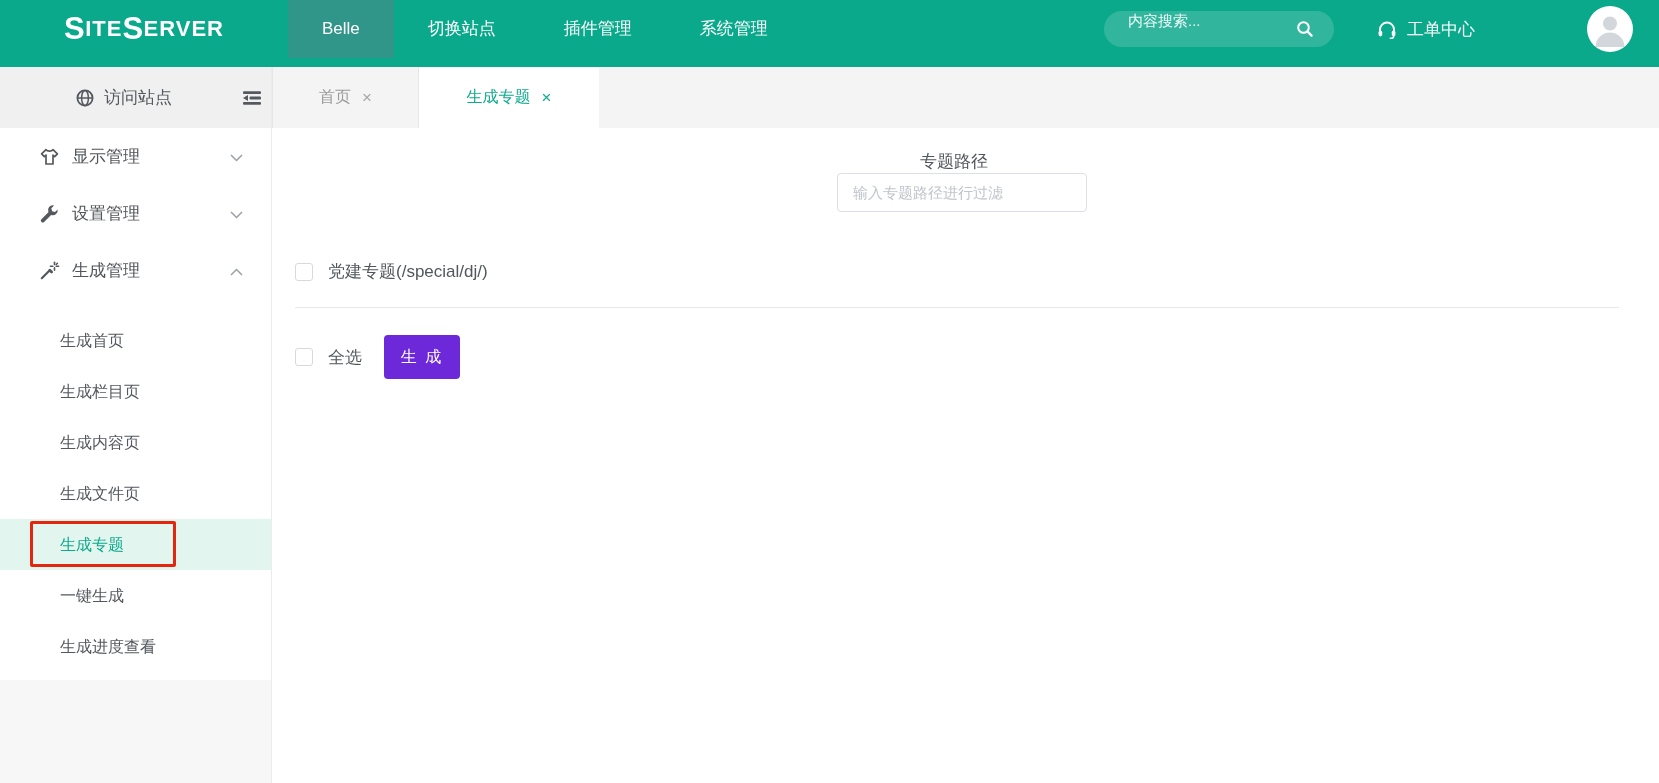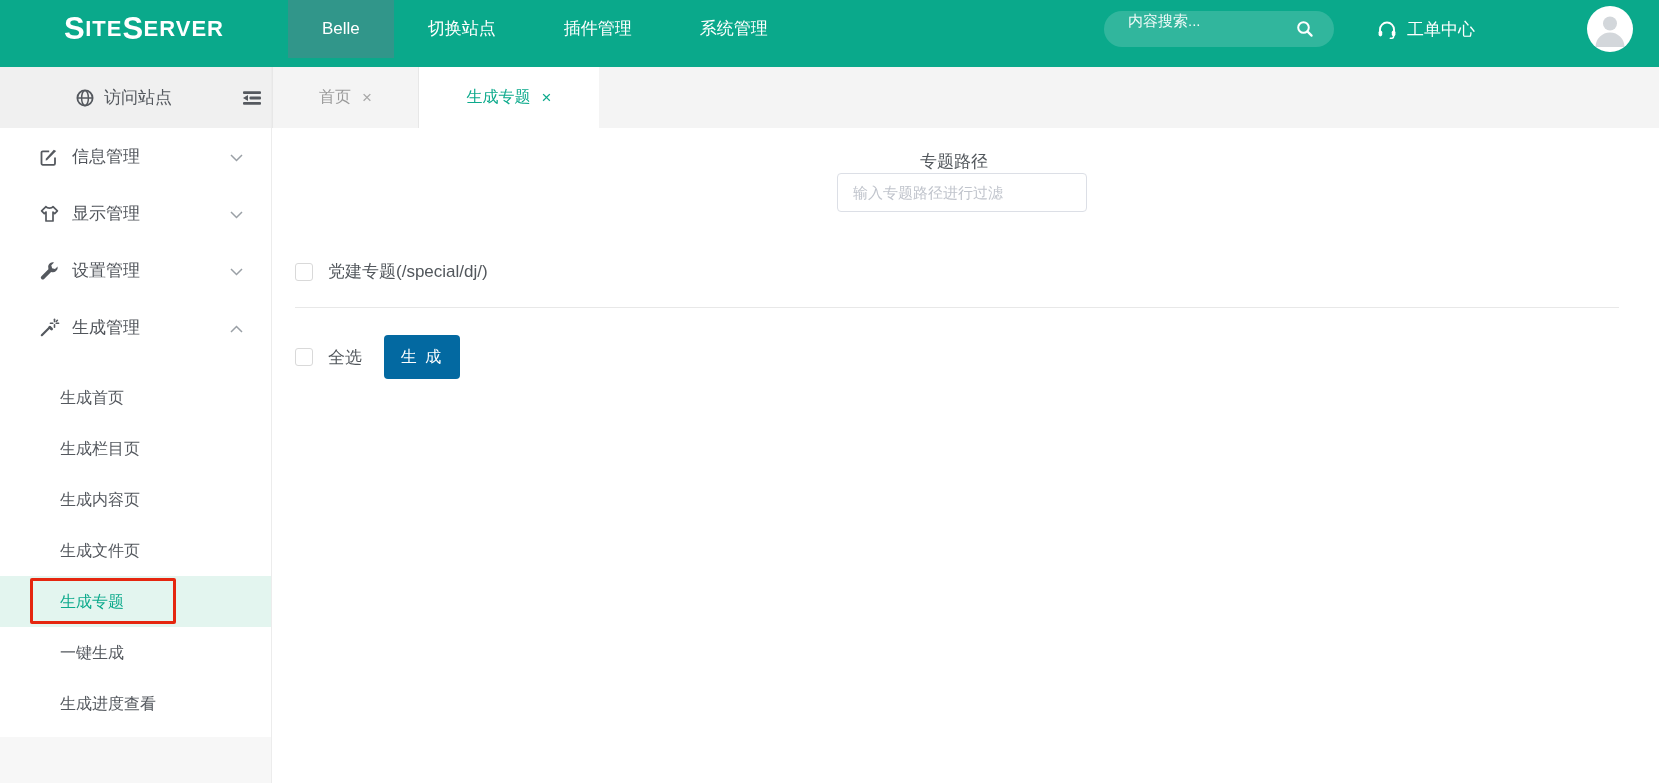--- a/index.html
+++ b/index.html
@@ -68,21 +68,21 @@
   .filter-label { font-size:17px; color:#52575c; margin-right:16px; }
   .filter-input { width:250px; height:39px; border:1px solid #dcdfe6; border-radius:4px;
     font-size:15px; color:#555; padding:0 15px; outline:none; font-family:inherit; }
   .filter-input::placeholder { color:#c0c4cc; }
   .check-row { margin-top:48px; display:flex; align-items:center; }
   .checkbox { width:18px; height:18px; border:1px solid #d9d9d9; border-radius:3px;
     background:#fff; cursor:pointer; flex-shrink:0; }
   .check-label { font-size:17px; color:#52575c; margin-left:15px; }
   .divider { margin-top:24px; border-top:1px solid #e8e8e8; margin-right:10px; }
   .footer-row { margin-top:27px; display:flex; align-items:center; }
-  .generate-btn { width:76px; height:44px; background:#0369a1; color:#fff; border:none;
+  .generate-btn { width:76px; height:44px; background:#6d28d9; color:#fff; border:none;
     border-radius:4px; font-size:16px; letter-spacing:2px; margin-left:22px; cursor:pointer;
     font-family:inherit; }
 </style>
 </head>
 <body>
 
 <div class="app">
 
   <div class="header">
     <div class="logo">
@@ -141,34 +141,20 @@
           <svg width="24" height="20" viewBox="0 0 24 20">
             <rect x="3" y="3.2" width="18" height="2.8" rx="1" fill="#55595f"></rect>
             <polygon points="3,10 8,7 8,13" fill="#55595f"></polygon>
             <rect x="9.5" y="8.6" width="11.5" height="2.8" rx="1" fill="#55595f"></rect>
             <rect x="3" y="14" width="18" height="2.8" rx="1" fill="#55595f"></rect>
           </svg>
         </span>
       </div>
 
       <div class="menu">
-        <div class="menu-item">
-          <span class="mi-icon">
-            <svg width="20" height="20" viewBox="0 0 20 20">
-              <path d="M16 10.5v6a1.3 1.3 0 01-1.3 1.3H3.8a1.3 1.3 0 01-1.3-1.3V5.6a1.3 1.3 0 011.3-1.3h6.4" fill="none" stroke="#55595f" stroke-width="1.8"></path>
-              <path d="M8 13.2L17.2 4l-2.4-1.2L7 11.6l-.4 2z" fill="#55595f"></path>
-            </svg>
-          </span>
-          <span>信息管理</span>
-          <span class="chev">
-            <svg width="13" height="8" viewBox="0 0 13 8">
-                <path d="M1 1l5.5 5.5L12 1" fill="none" stroke="#9aa0a6" stroke-width="1.5"></path>
-              </svg>
-          </span>
-        </div>
         <div class="menu-item">
           <span class="mi-icon">
             <svg width="21" height="20" viewBox="0 0 21 20">
               <path d="M7 2.6L2.6 6.8l2.7 2.8L7 8v9h7V8l1.7 1.6 2.7-2.8L14 2.6c-1.2 2-5.8 2-7 0z" fill="none" stroke="#55595f" stroke-width="1.7" stroke-linejoin="round"></path>
             </svg>
           </span>
           <span>显示管理</span>
           <span class="chev">
             <svg width="13" height="8" viewBox="0 0 13 8">
                 <path d="M1 1l5.5 5.5L12 1" fill="none" stroke="#9aa0a6" stroke-width="1.5"></path>

